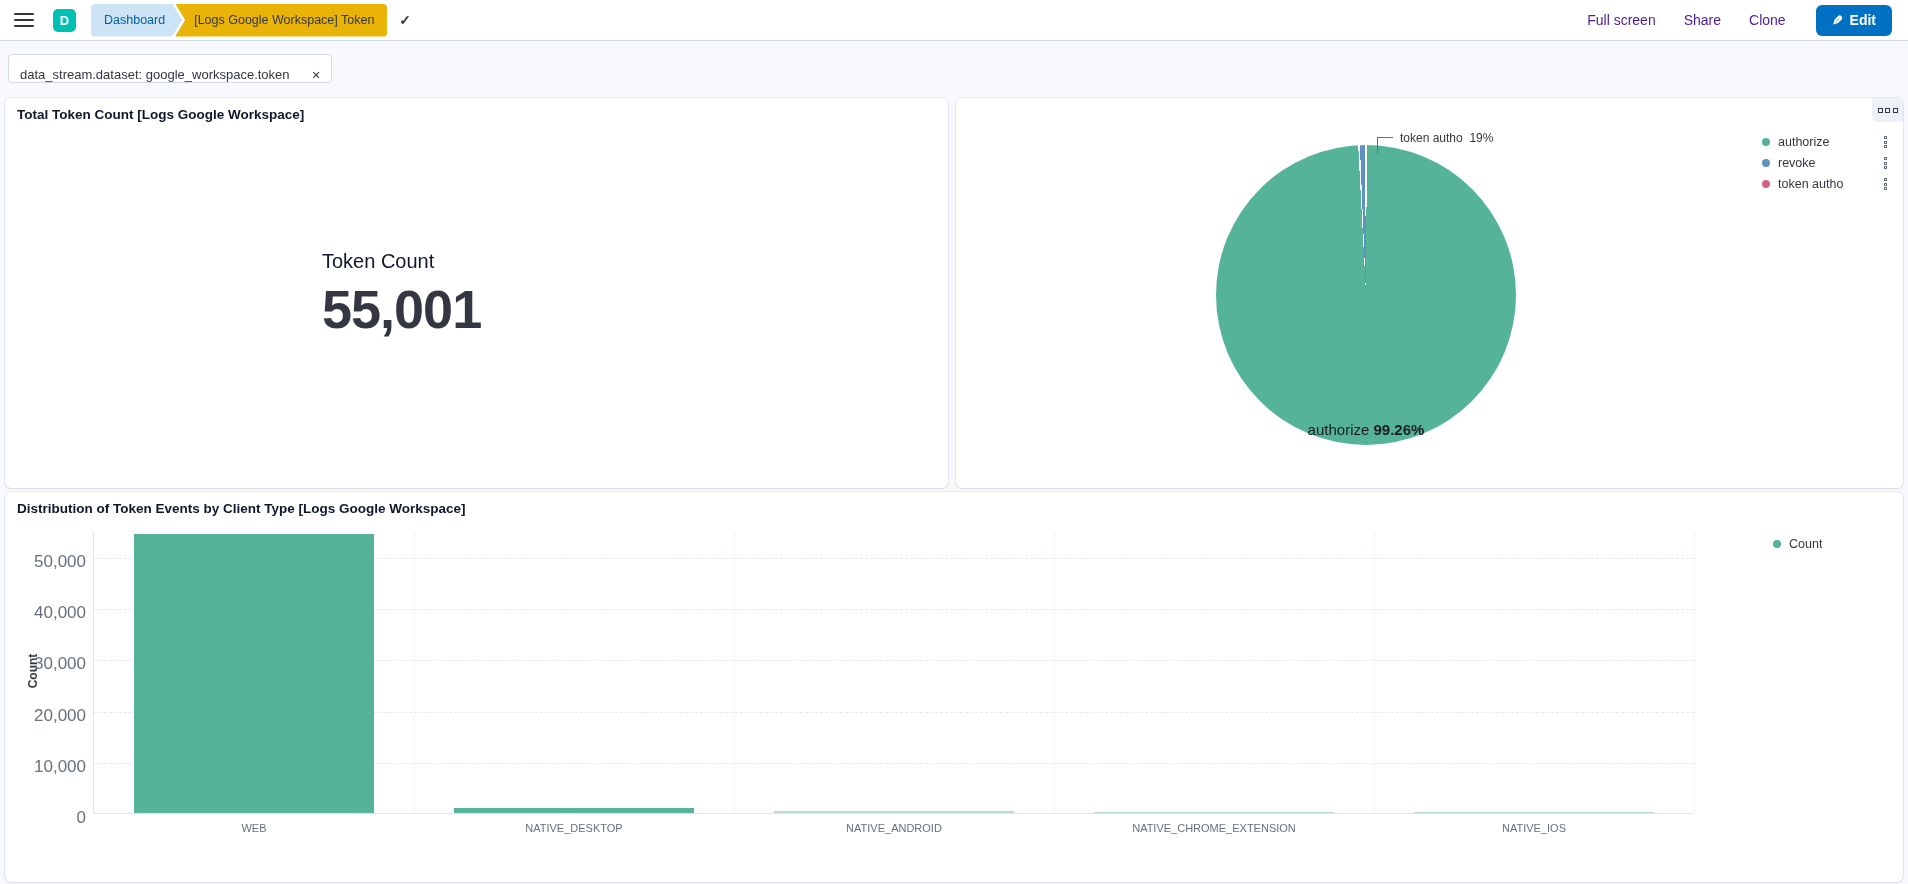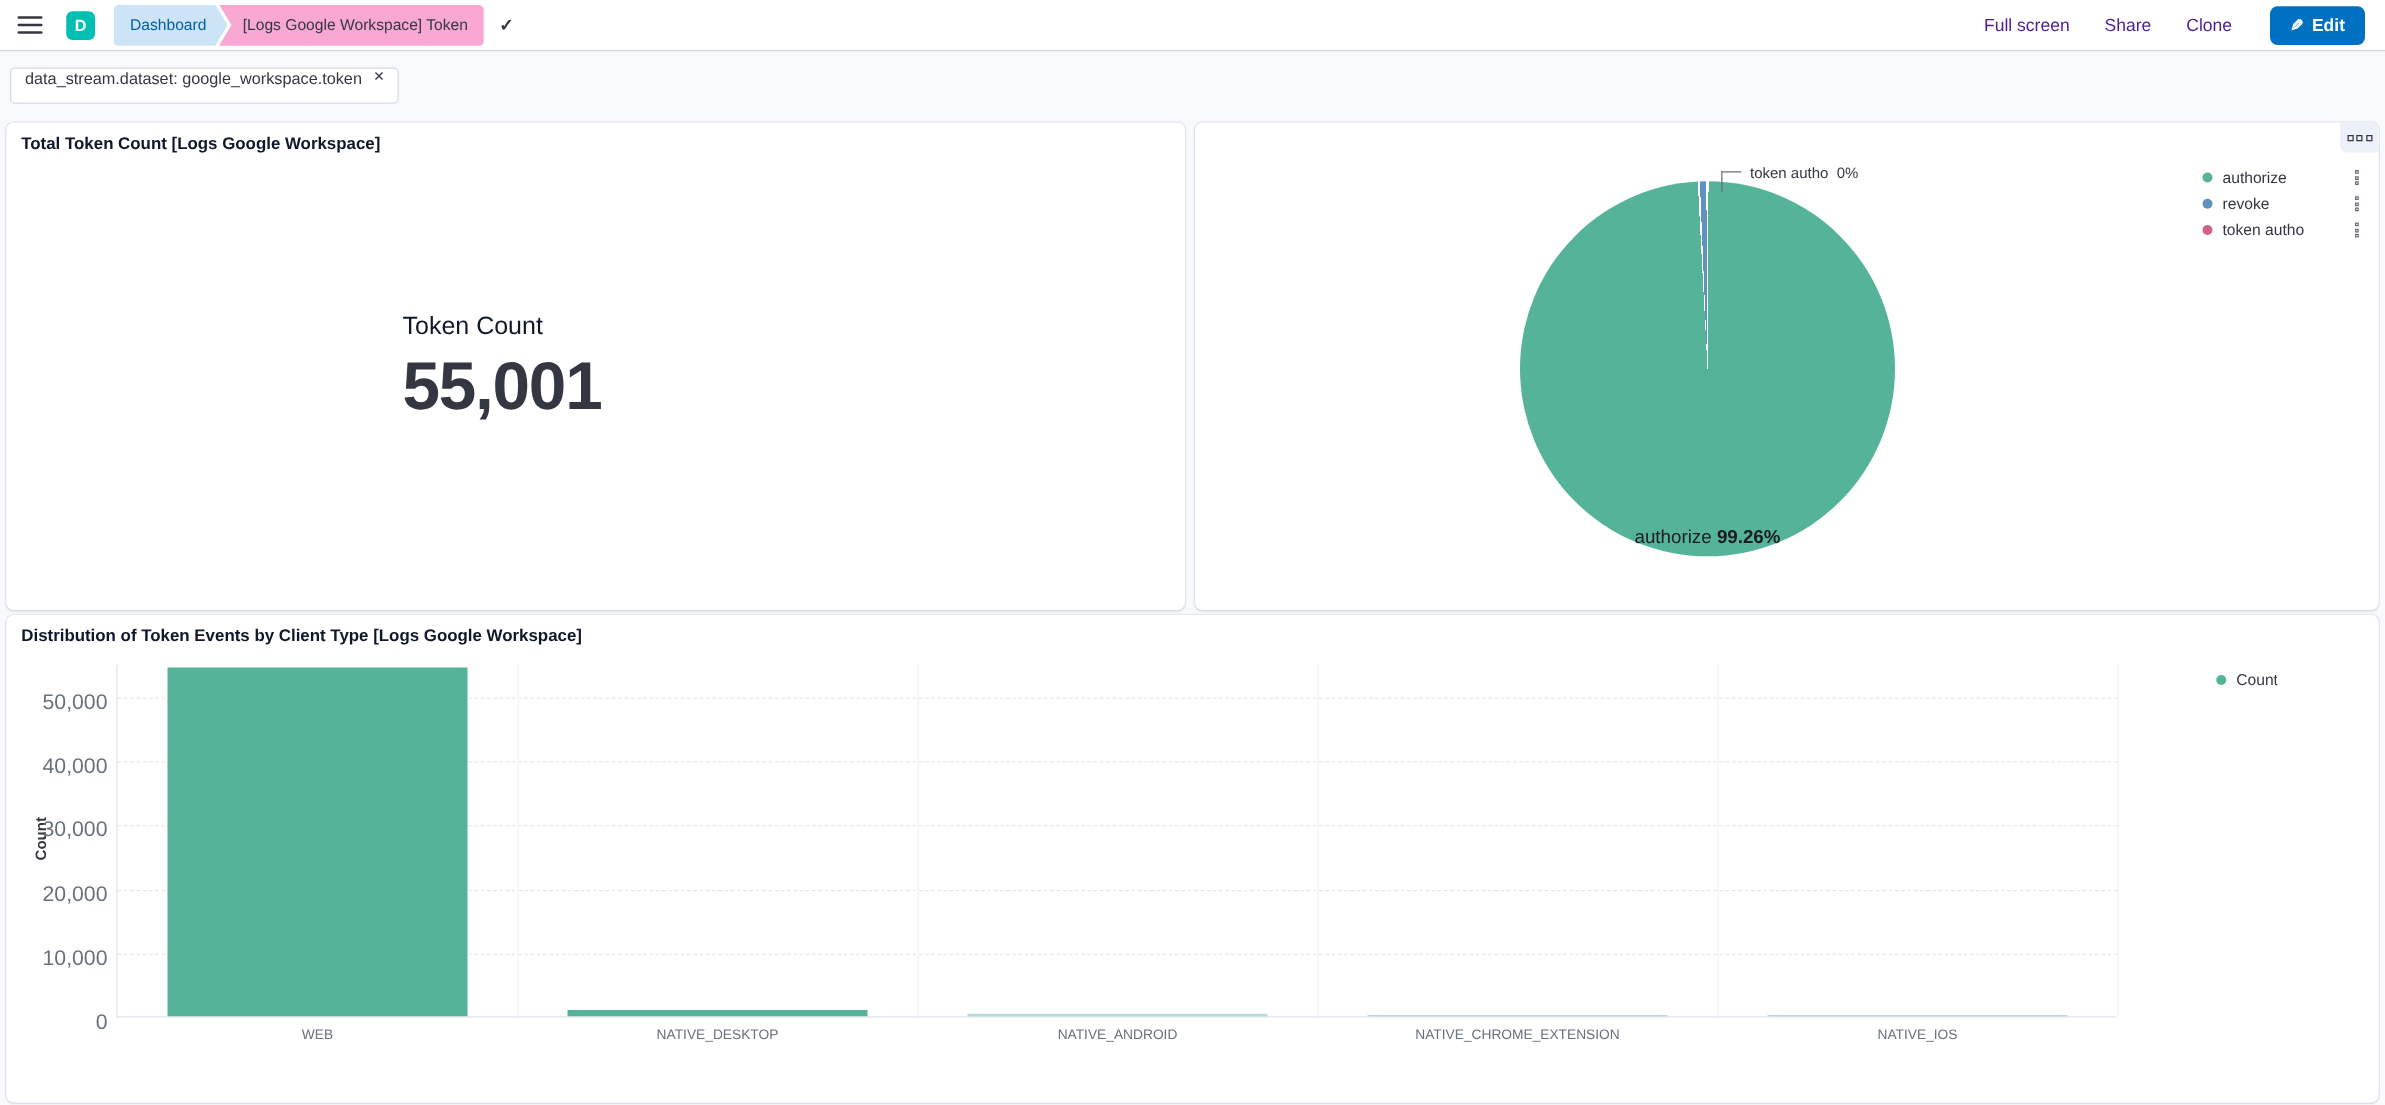--- a/index.html
+++ b/index.html
@@ -25,40 +25,40 @@
     display:flex; align-items:center; justify-content:center;
   }
   .breadcrumbs { display:flex; align-items:center; margin-left:15px; }
   .crumb { height:33px; display:inline-flex; align-items:center; font-size:12.5px; line-height:1; white-space:nowrap; }
   .crumb-first {
     background:#cce4f5; color:#005fa3; font-weight:500;
     padding:0 17px 0 13px; border-radius:4px 0 0 4px;
     clip-path: polygon(0 0, calc(100% - 10px) 0, 100% 50%, calc(100% - 10px) 100%, 0 100%);
   }
   .crumb-last {
-    background:#f9a8d4; color:#343741;
+    background:#eab308; color:#343741;
     padding:0 13px 0 19px; border-radius:0 4px 4px 0;
     margin-left:-7px;
     clip-path: polygon(0 0, 100% 0, 100% 100%, 0 100%, 10px 50%);
   }
   .saved-check { margin-left:12px; color:#343741; font-size:14px; font-weight:700; }
   .header-right { display:flex; align-items:center; gap:28px; }
   .header-link { color:#4c1d95; font-size:14px; text-decoration:none; cursor:pointer; }
   .edit-btn {
     margin-left:2px; height:31px; padding:0 16px; border:none; border-radius:6px;
     background:#0071c2; color:#fff; font-family:inherit; font-size:14px; font-weight:700;
     display:flex; align-items:center; gap:7px; cursor:pointer;
   }
   .edit-btn .pencil { font-size:13px; transform:scaleX(-1) rotate(0deg); display:inline-block; }
   
   .filter-bar { position:absolute; left:0; top:41px; width:1908px; height:52px; }
   .filter-pill {
     position:absolute; left:8px; top:13px; height:29px;
     background:#fff; border:1px solid #d3dae6; border-radius:4px;
-    display:flex; align-items:flex-start; gap:9px; padding:0 10px 0 11px;
+    display:flex; align-items:flex-end; gap:22px; padding:0 10px 0 11px;
     font-size:13px; color:#343741; cursor:pointer;
   }
   .filter-pill .pill-x { font-size:11px; color:#343741; cursor:pointer; }
   
   .panel {
     position:absolute; background:#fff; border-radius:6px;
     box-shadow:0 1px 2px rgba(0,0,0,.07), 0 0 0 1px rgba(152,162,179,.18);
   }
   .panel h2 { margin:0; padding:9px 12px 0 12px; font-size:13.5px; font-weight:700; color:#0f172a; }
   .panel-metric { left:5px; top:98px; width:943px; height:390px; }
@@ -152,21 +152,21 @@
 
 <section class="panel panel-pie">
   <div class="panel-options">
     <i></i>
       <i></i>
       <i></i>
   </div>
   <div class="pie" id="pie" style="background: conic-gradient(rgb(255, 255, 255) 0deg, rgb(255, 255, 255) 0.325deg, rgb(84, 179, 153) 0.325deg, rgb(84, 179, 153) 357.011deg, rgb(255, 255, 255) 357.011deg, rgb(255, 255, 255) 357.661deg, rgb(96, 146, 192) 357.661deg, rgb(96, 146, 192) 359.639deg, rgb(255, 255, 255) 359.639deg, rgb(255, 255, 255) 360deg);"></div>
   <div class="pie-callout-v"></div>
   <div class="pie-callout-h"></div>
-  <div class="pie-callout-text">token autho  0%</div>
+  <div class="pie-callout-text">token autho  19%</div>
   <div class="pie-center-label">
     <span>authorize</span>
     <b>99.26%</b>
   </div>
   <div class="legend pie-legend" id="pie-legend">
       <div class="legend-item">
         <span class="legend-dot" style="background: rgb(84, 179, 153);"></span>
         <span class="legend-label">authorize</span>
         <span class="legend-actions">
           <i></i>

